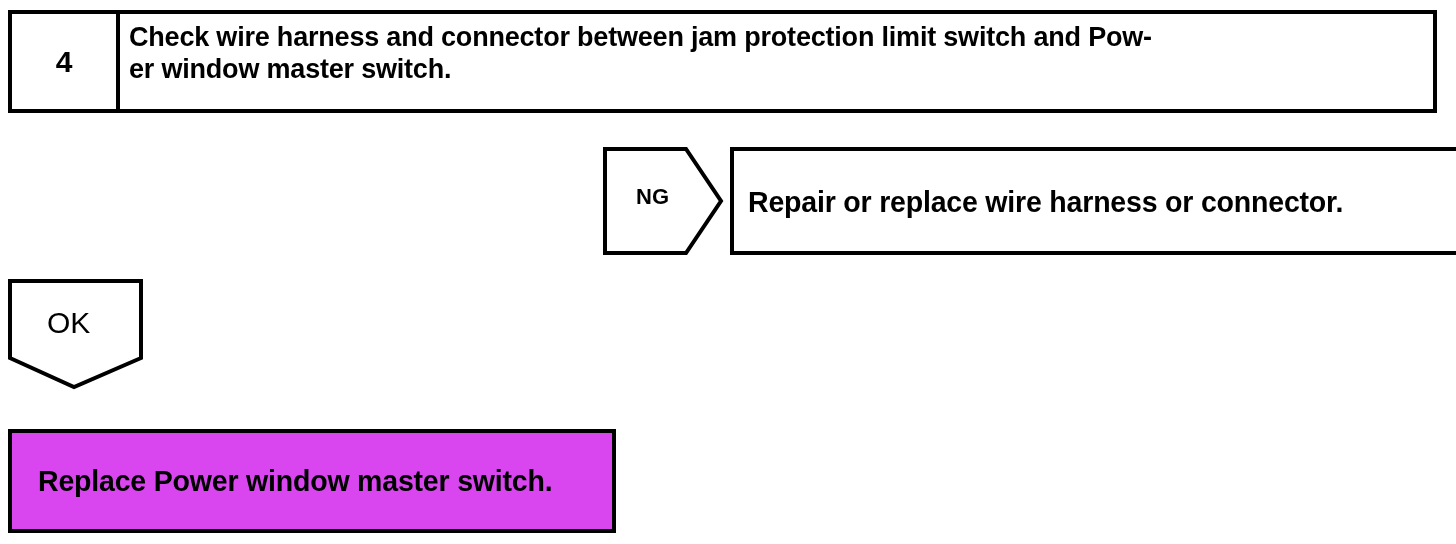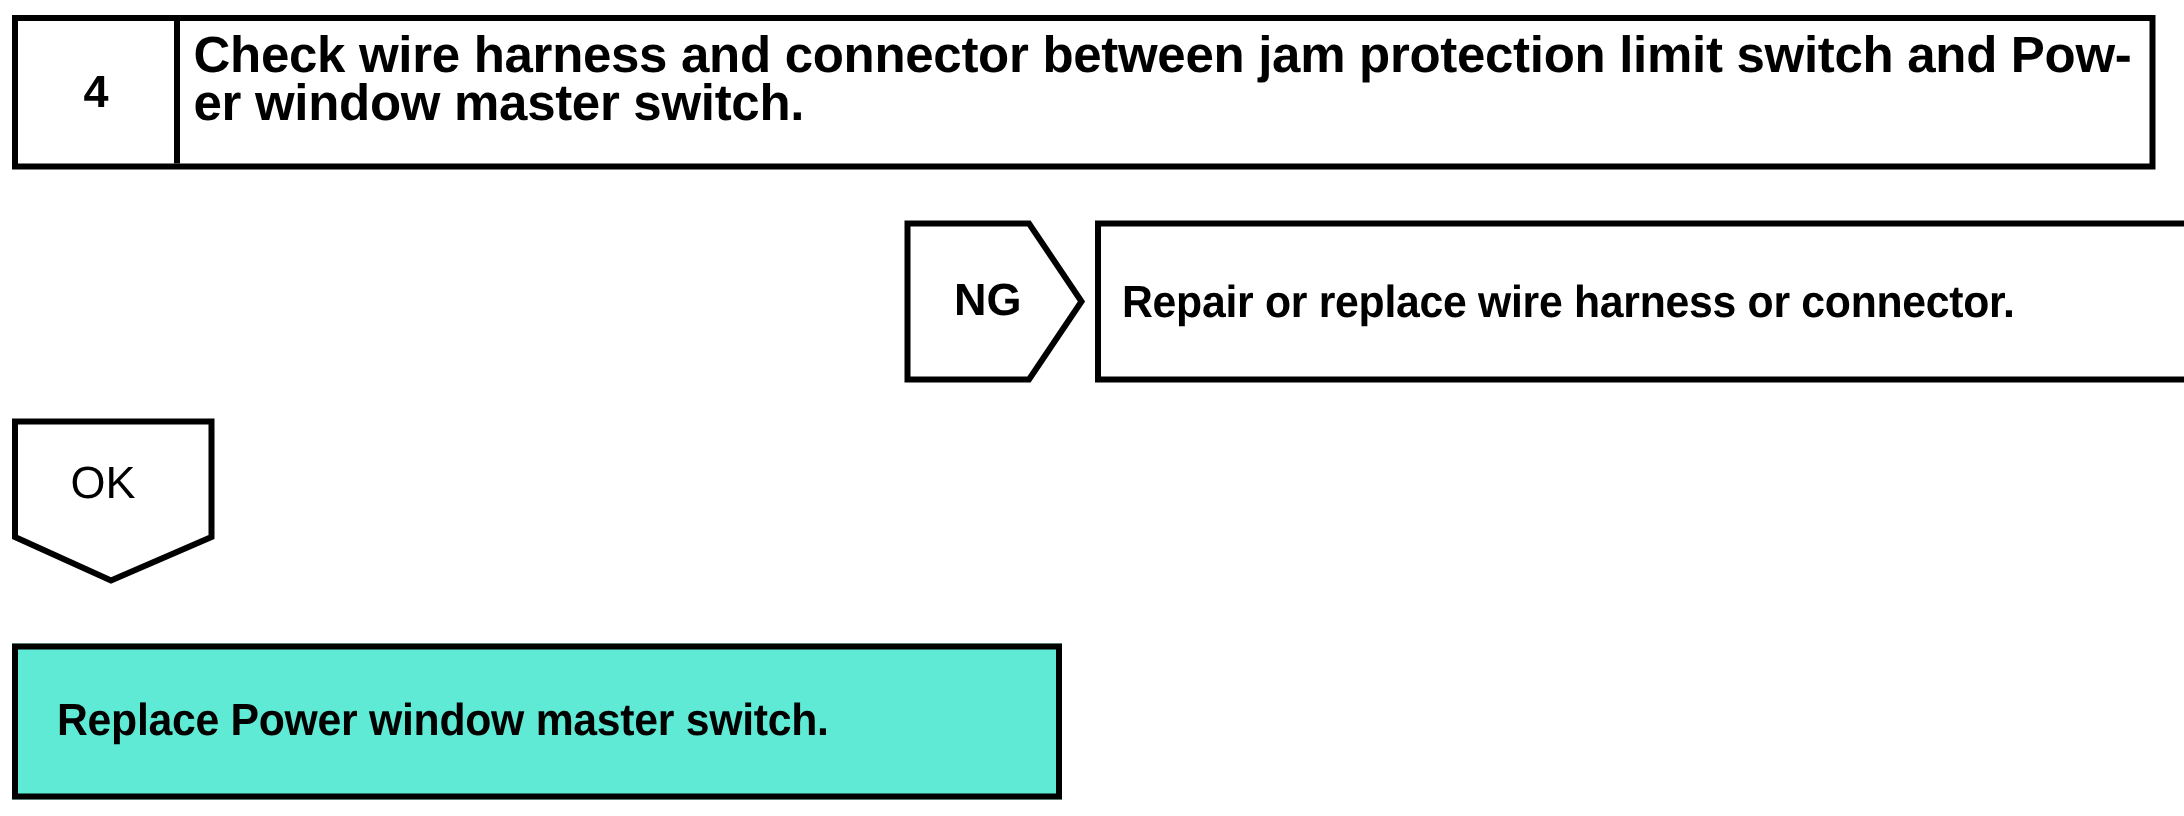--- a/index.html
+++ b/index.html
@@ -53,21 +53,21 @@
     line-height: 1;
     letter-spacing: 0px;
   }
   .step-text-cell {
     flex: 1 1 auto;
     box-sizing: border-box;
     padding: 7px 6px 0 9px;
     display: block;
   }
   .step-text {
-    font-size: 34px;
+    font-size: 27px;
     font-weight: bold;
     font-stretch: condensed;
     line-height: 32px;
     letter-spacing: -0.2px;
     white-space: pre-line;
     transform: scaleX(0.93);
     transform-origin: left top;
   }
 
   
@@ -81,21 +81,21 @@
   .ng-chevron svg {
     display: block;
     width: 120px;
     height: 108px;
     overflow: visible;
   }
   .ng-label {
     position: absolute;
     left: 636px;
     top: 186px;
-    font-size: 30px;
+    font-size: 22px;
     font-weight: bold;
     font-stretch: condensed;
     line-height: 1;
     letter-spacing: 0px;
   }
 
   
   .repair-box {
     position: absolute;
     left: 730px;
@@ -143,25 +143,25 @@
     font-stretch: condensed;
     line-height: 1;
     letter-spacing: 0px;
   }
 
   
   .replace-box {
     position: absolute;
     left: 8px;
     top: 429px;
-    width: 700px;    
+    width: 608px;    
     height: 104px;   
     box-sizing: border-box;
     border: 4px solid #000;
-    background: #5eead4;
+    background: #d946ef;
   }
   .replace-text {
     position: absolute;
     left: 26px;
     top: 33px;
     font-size: 30px;
     font-weight: bold;
     font-stretch: condensed;
     line-height: 1;
     letter-spacing: -0.2px;

